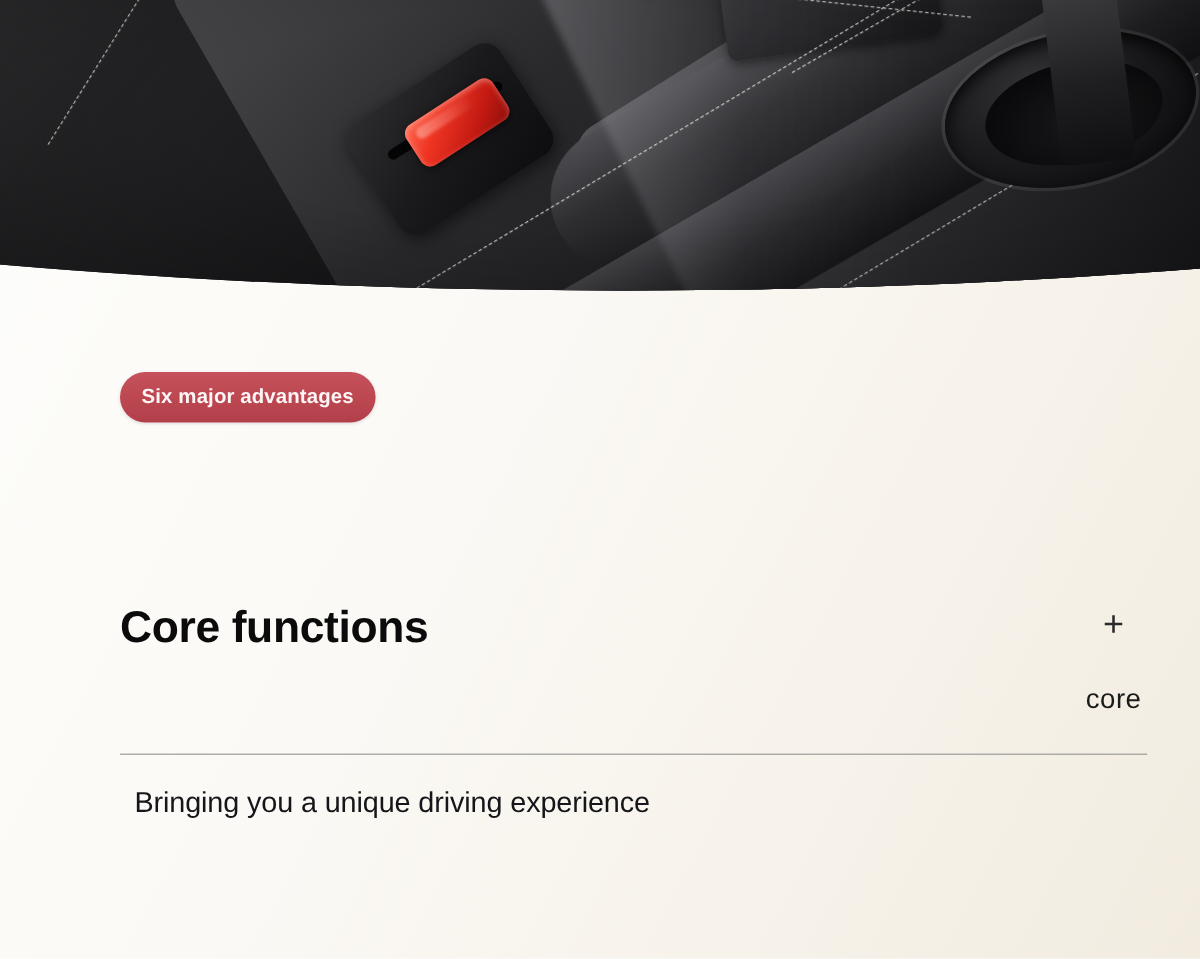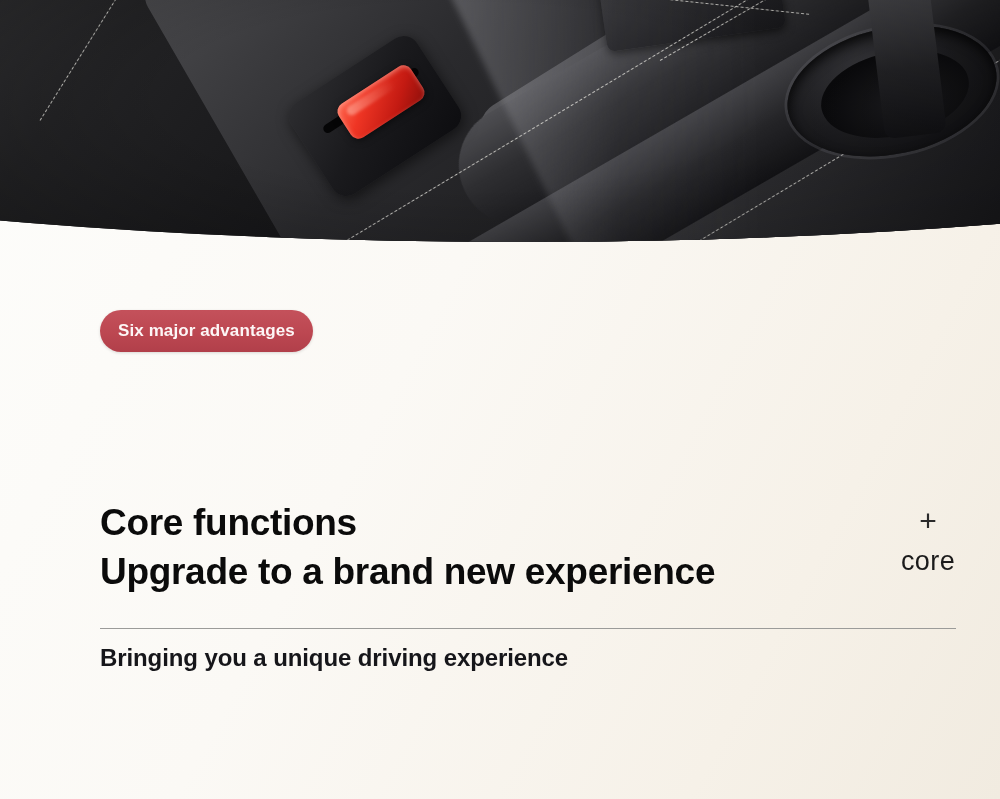--- a/index.html
+++ b/index.html
@@ -224,25 +224,25 @@
     top: 628px;
     width: 856px;
     height: 1px;
     background: #9b9b99;
   }
 
   .subtitle {
     position: absolute;
     left: 100px;
     top: 641px;
-    margin: 0;
+    margin: 12px;
     color: #16161a;
     font-size: 24px;
     line-height: 34px;
-    font-weight: 700;
+    font-weight: 400;
     font-stretch: condensed;
     letter-spacing: -0.1px;
     white-space: nowrap;
   }
 
   .brand-mark {
     position: absolute;
     left: 866px;
     top: 506px;
     width: 124px;
@@ -251,22 +251,22 @@
   }
   .brand-plus {
     display: block;
     font-size: 30px;
     line-height: 30px;
     font-weight: 400;
     color: #2a2a2a;
   }
   .brand-word {
     display: block;
-    margin-top: 10px;
-    font-size: 27px;
+    margin-top: 31px;
+    font-size: 23px;
     line-height: 30px;
     font-weight: 400;
     letter-spacing: .4px;
     color: #1b1b1b;
   }
 </style>
 </head>
 <body>
 
 <div class="page">
@@ -298,21 +298,20 @@
       <div class="cup-divider"></div>
 
       <div class="vignette"></div>
     </div>
   </div>
 
   <div class="badge">Six major advantages</div>
 
   <div class="headline-block">
     <h1 class="headline">Core functions</h1>
-    <h1 class="headline">Upgrade to a brand new experience</h1>
   </div>
 
   <div class="rule"></div>
 
   <p class="subtitle">Bringing you a unique driving experience</p>
 
   <div class="brand-mark">
     <span class="brand-plus">+</span>
     <span class="brand-word">core</span>
   </div>

